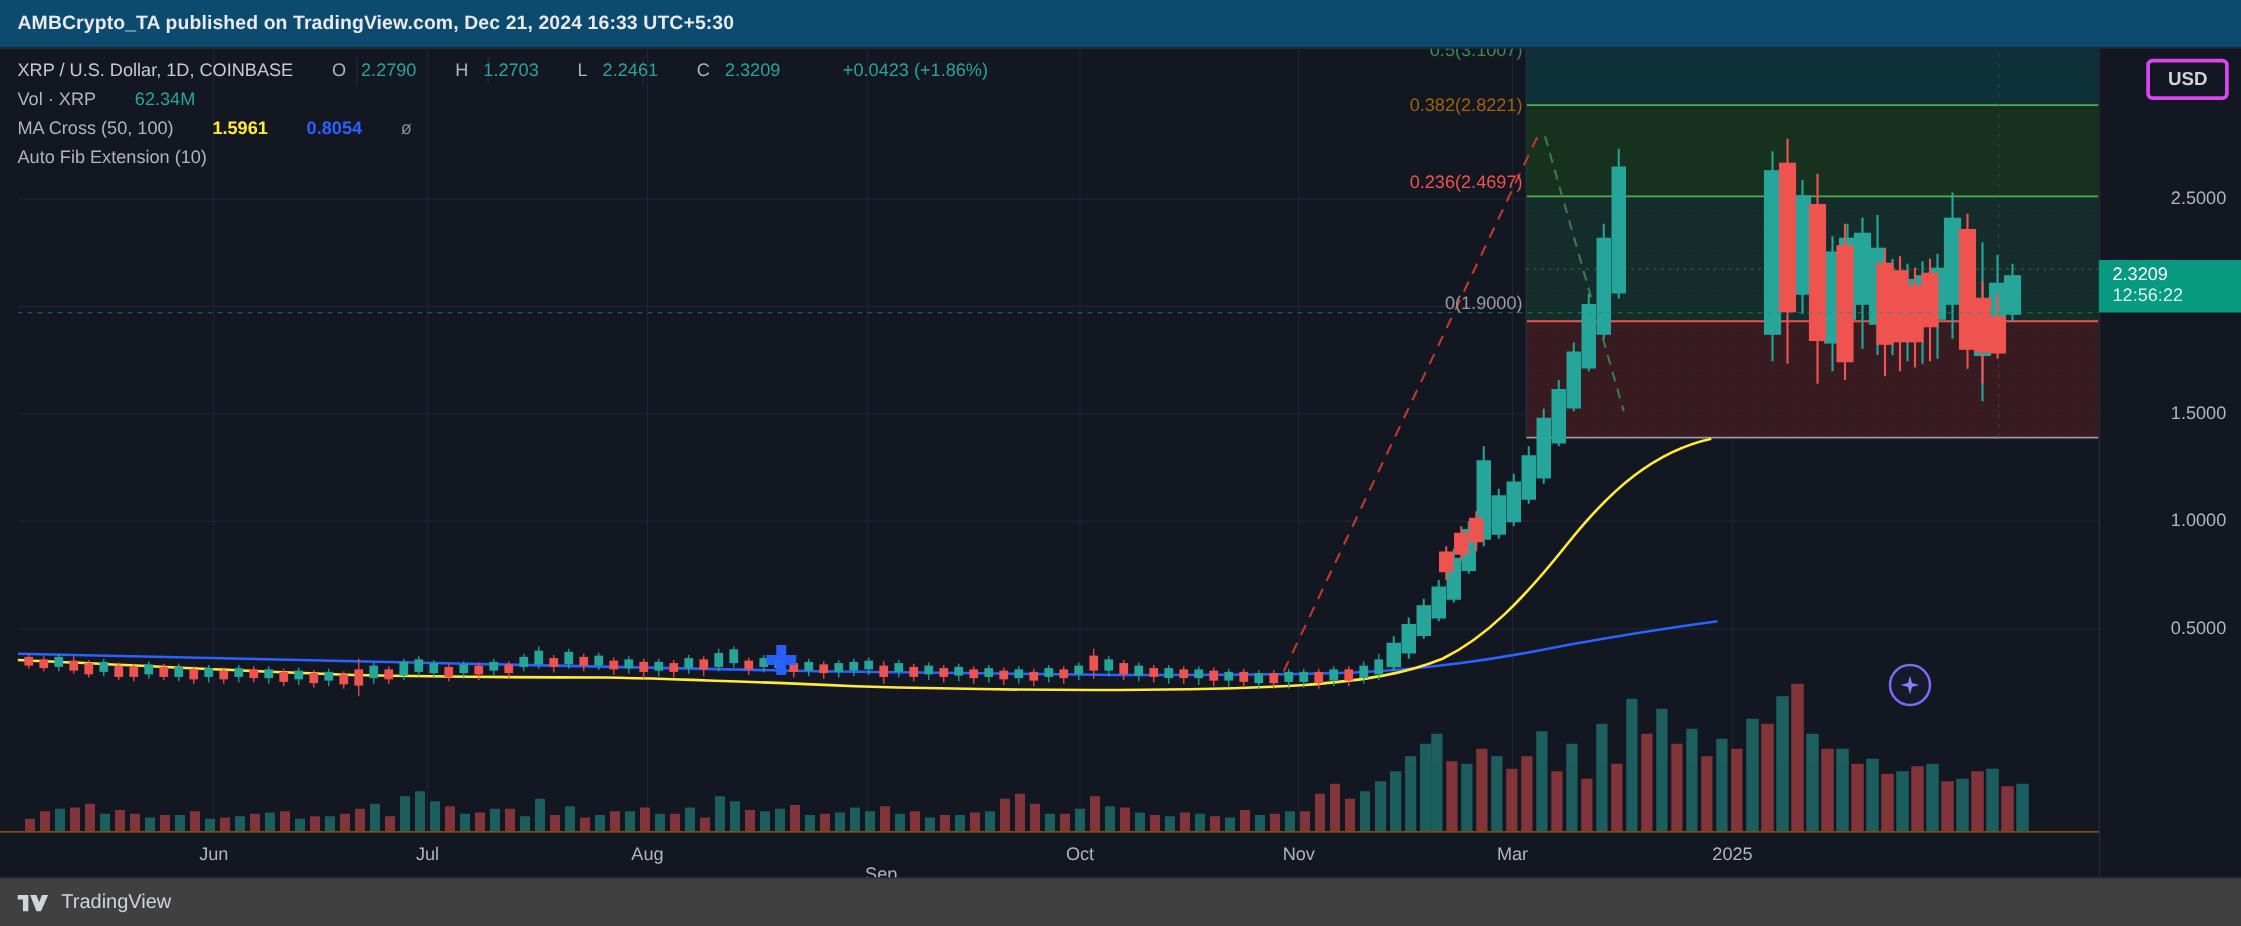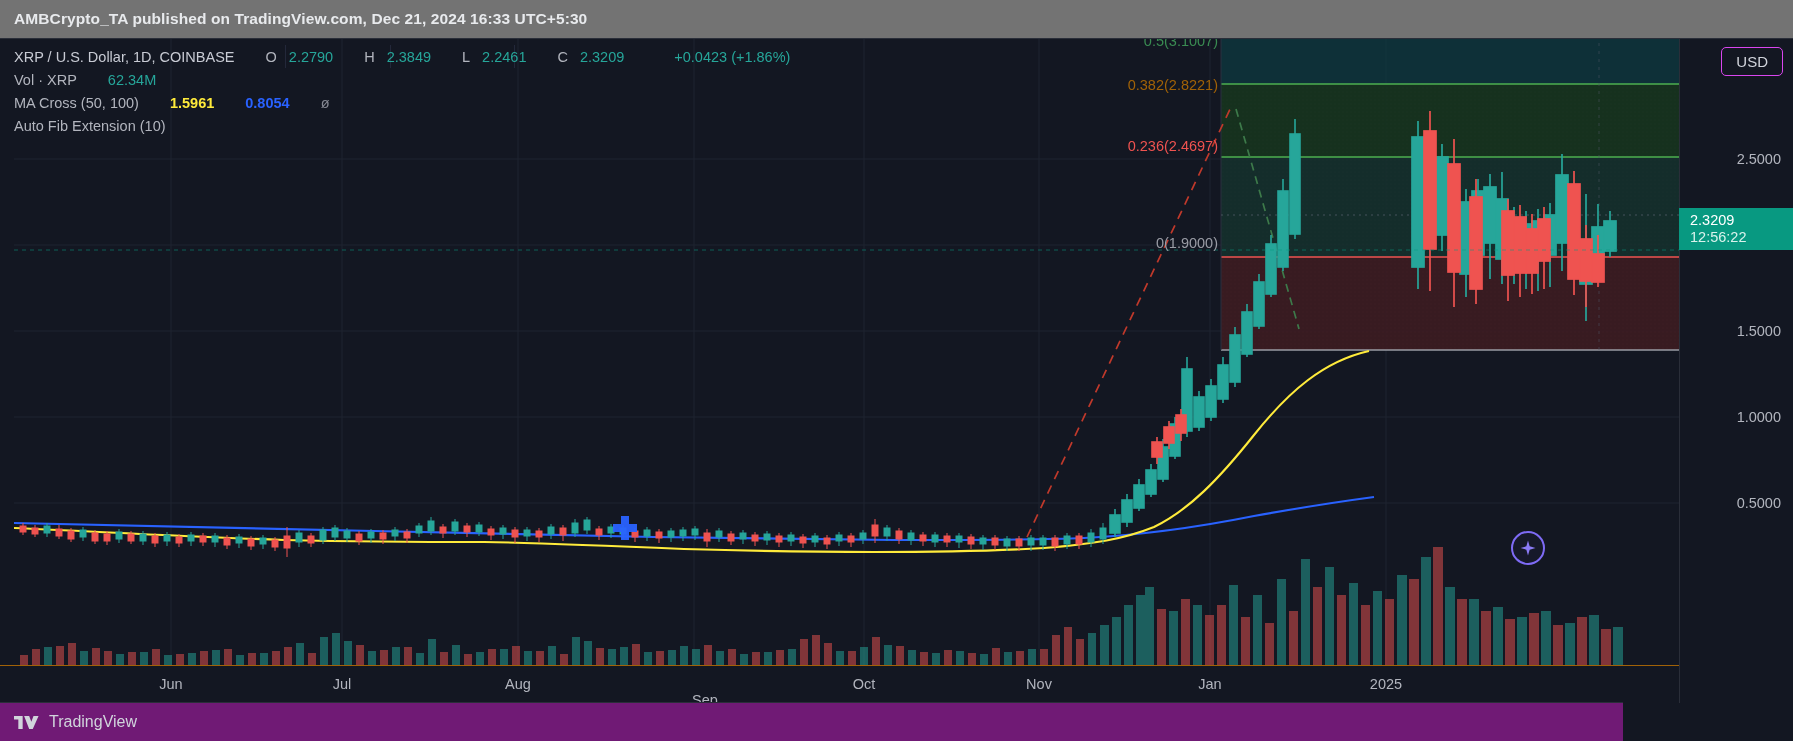--- a/index.html
+++ b/index.html
@@ -7,21 +7,21 @@
     width: 1793px; height: 741px;
     background: #131722;
     font-family: "Liberation Sans", sans-serif;
     overflow: hidden;
   }
   #root { position: relative; width: 1793px; height: 741px; background: #131722; }
 
   
   .attribution {
     position: absolute; left: 0; top: 0; width: 1793px; height: 38px;
-    background: #737373; color: #e8eaed;
+    background: #0c4a6e; color: #e8eaed;
     font-size: 15.5px; font-weight: bold;
     display: flex; align-items: center; padding-left: 14px;
     letter-spacing: .1px;
   }
 
   
   .chart-frame {
     position: absolute; left: 0; top: 38px;
     width: 1793px; height: 664px;
     background: #131722;
@@ -71,24 +71,25 @@
 
   
   .price-label {
     position: absolute; right: 12px;
     font-size: 14.5px; color: #b2b5be;
     transform: translateY(-50%);
     white-space: nowrap;
   }
   .currency-badge {
     position: absolute; right: 10px; top: 8px;
-    border: 1px solid #d946ef; border-radius: 5px;
+    border: 3px solid #d946ef; border-radius: 5px;
     color: #d1d4dc; font-size: 15px;
     padding: 5px 14px;
     background: #131722;
+    font-weight: bold;
   }
   .price-tag {
     position: absolute; right: 0px;
     width: 114px;
     background: #089981; color: #ffffff;
     font-size: 14.5px; line-height: 17px;
     padding: 4px 0 4px 11px;
     transform: translateY(-50%);
   }
   .price-tag .t { color: #d9f2ec; }
@@ -104,22 +105,22 @@
   
   .fib-label {
     position: absolute; font-size: 14.5px; white-space: nowrap;
     transform: translate(-100%, -50%);
     z-index: 30;
   }
 
   
   .footer {
     position: absolute; left: 0; top: 702px;
-    width: 1623px; height: 39px;
-    background: #701a75; border-top: 1px solid #2a2e39;
+    width: 1793px; height: 39px;
+    background: #404040; border-top: 1px solid #2a2e39;
     display: flex; align-items: center; padding-left: 14px;
   }
   .tv-logo { display: flex; align-items: center; gap: 9px; color: #d1d4dc; font-size: 16px; }
 
   
   .sparkle {
     position: absolute; z-index: 45;
     width: 34px; height: 34px; border-radius: 50%;
     border: 2.5px solid #7e6bf5; background: #16192a;
     display: flex; align-items: center; justify-content: center;
@@ -657,21 +658,21 @@
   </div>
 
   <div class="legend">
     <div class="legend-row">
       <span class="title">XRP / U.S. Dollar, 1D, COINBASE</span>
       <span class="sep"></span>
       <span class="ohlc-label">O</span>
           <span class="pos">2.2790</span>
       <span class="sep"></span>
       <span class="ohlc-label">H</span>
-          <span class="pos">2.3849</span>
+          <span class="pos">1.2703</span>
       <span class="sep"></span>
       <span class="ohlc-label">L</span>
           <span class="pos">2.2461</span>
       <span class="sep"></span>
       <span class="ohlc-label">C</span>
           <span class="pos">2.3209</span>
       <span class="sep"></span>
           <span class="sep"></span>
       <span class="pos">+0.0423 (+1.86%)</span>
     </div>
@@ -711,21 +712,21 @@
     </div>
   </div>
 
   <div class="time-axis">
     <div class="time-label" style="left:171px;">Jun</div>
     <div class="time-label" style="left:342px;">Jul</div>
     <div class="time-label" style="left:518px;">Aug</div>
     <div class="time-label" style="left:705px;margin-top:16px;">Sep</div>
     <div class="time-label" style="left:864px;">Oct</div>
     <div class="time-label" style="left:1039px;">Nov</div>
-    <div class="time-label" style="left:1210px;">Jan</div>
+    <div class="time-label" style="left:1210px;">Mar</div>
     <div class="time-label" style="left:1386px;">2025</div>
   </div>
 </div>
 
 <div class="footer">
   <div class="tv-logo">
     <svg width="26" height="17" viewBox="0 0 36 22">
       <path d="M0 2 L0 7 L6 7 L6 20 L12 20 L12 2 Z" fill="#d1d4dc"></path>
       <path d="M14 2 L21 2 L24 10 L27 2 L34 2 L26 20 L21 20 Z" fill="#d1d4dc"></path>
     </svg>

